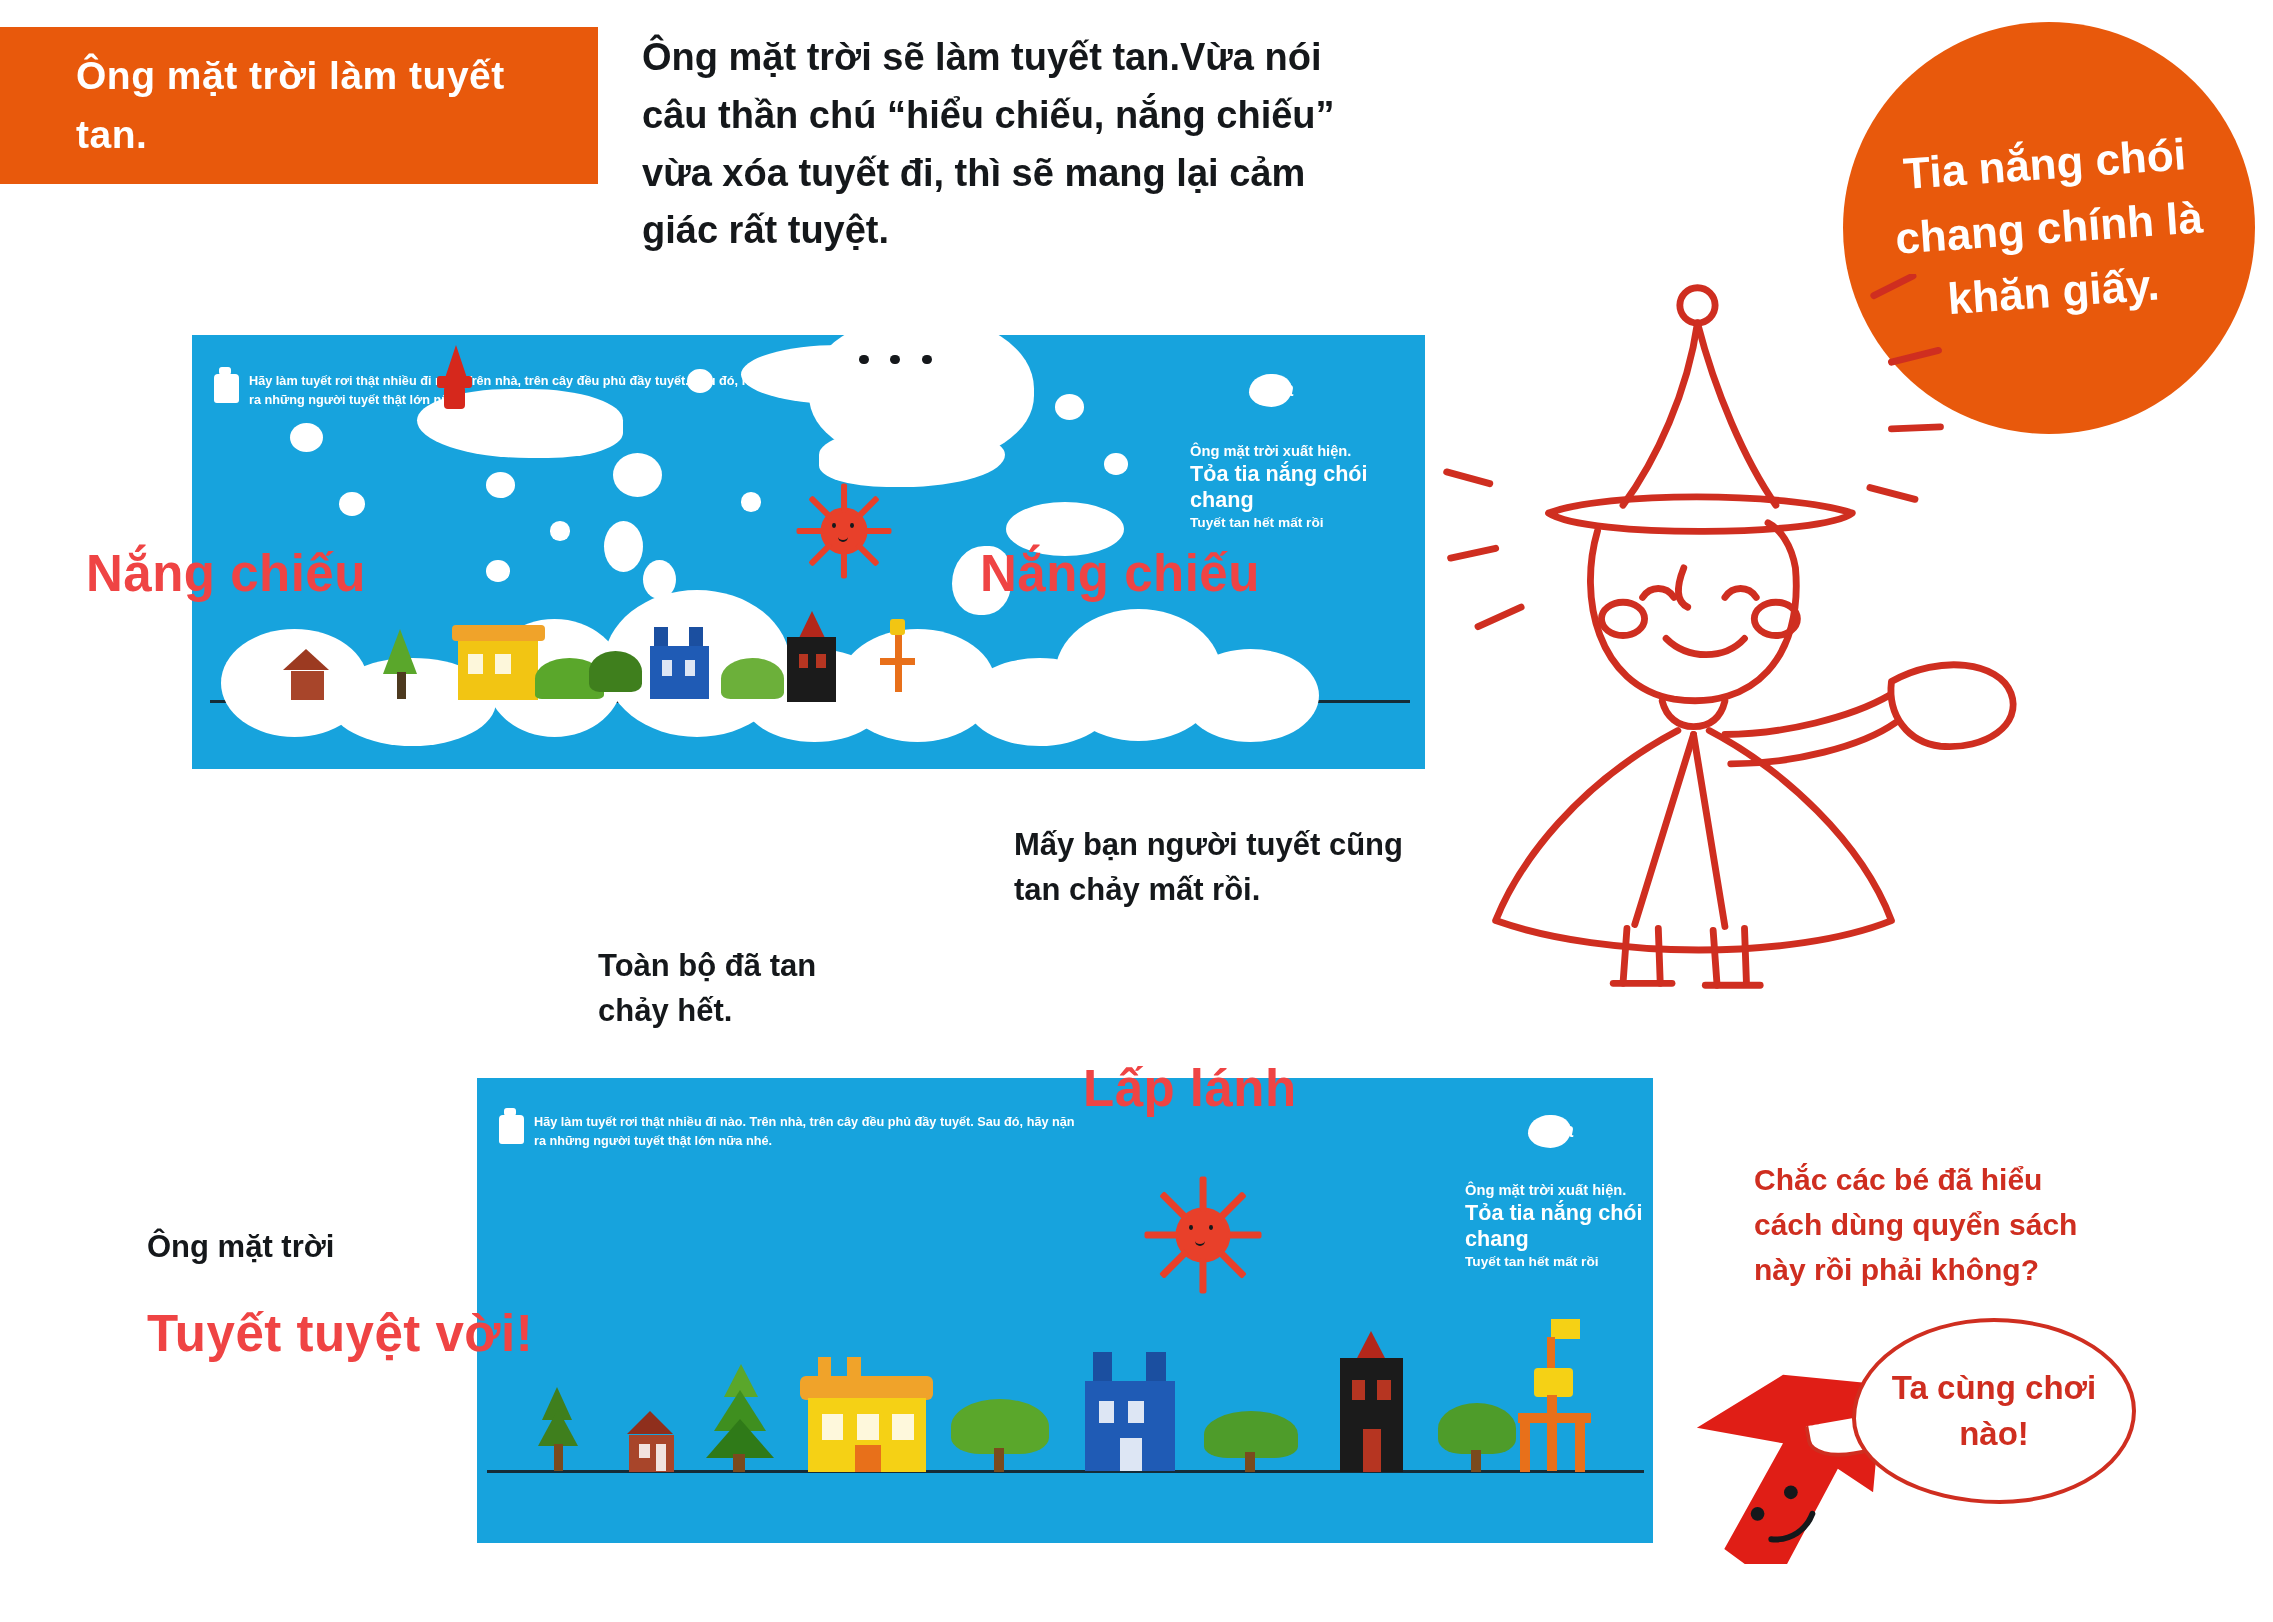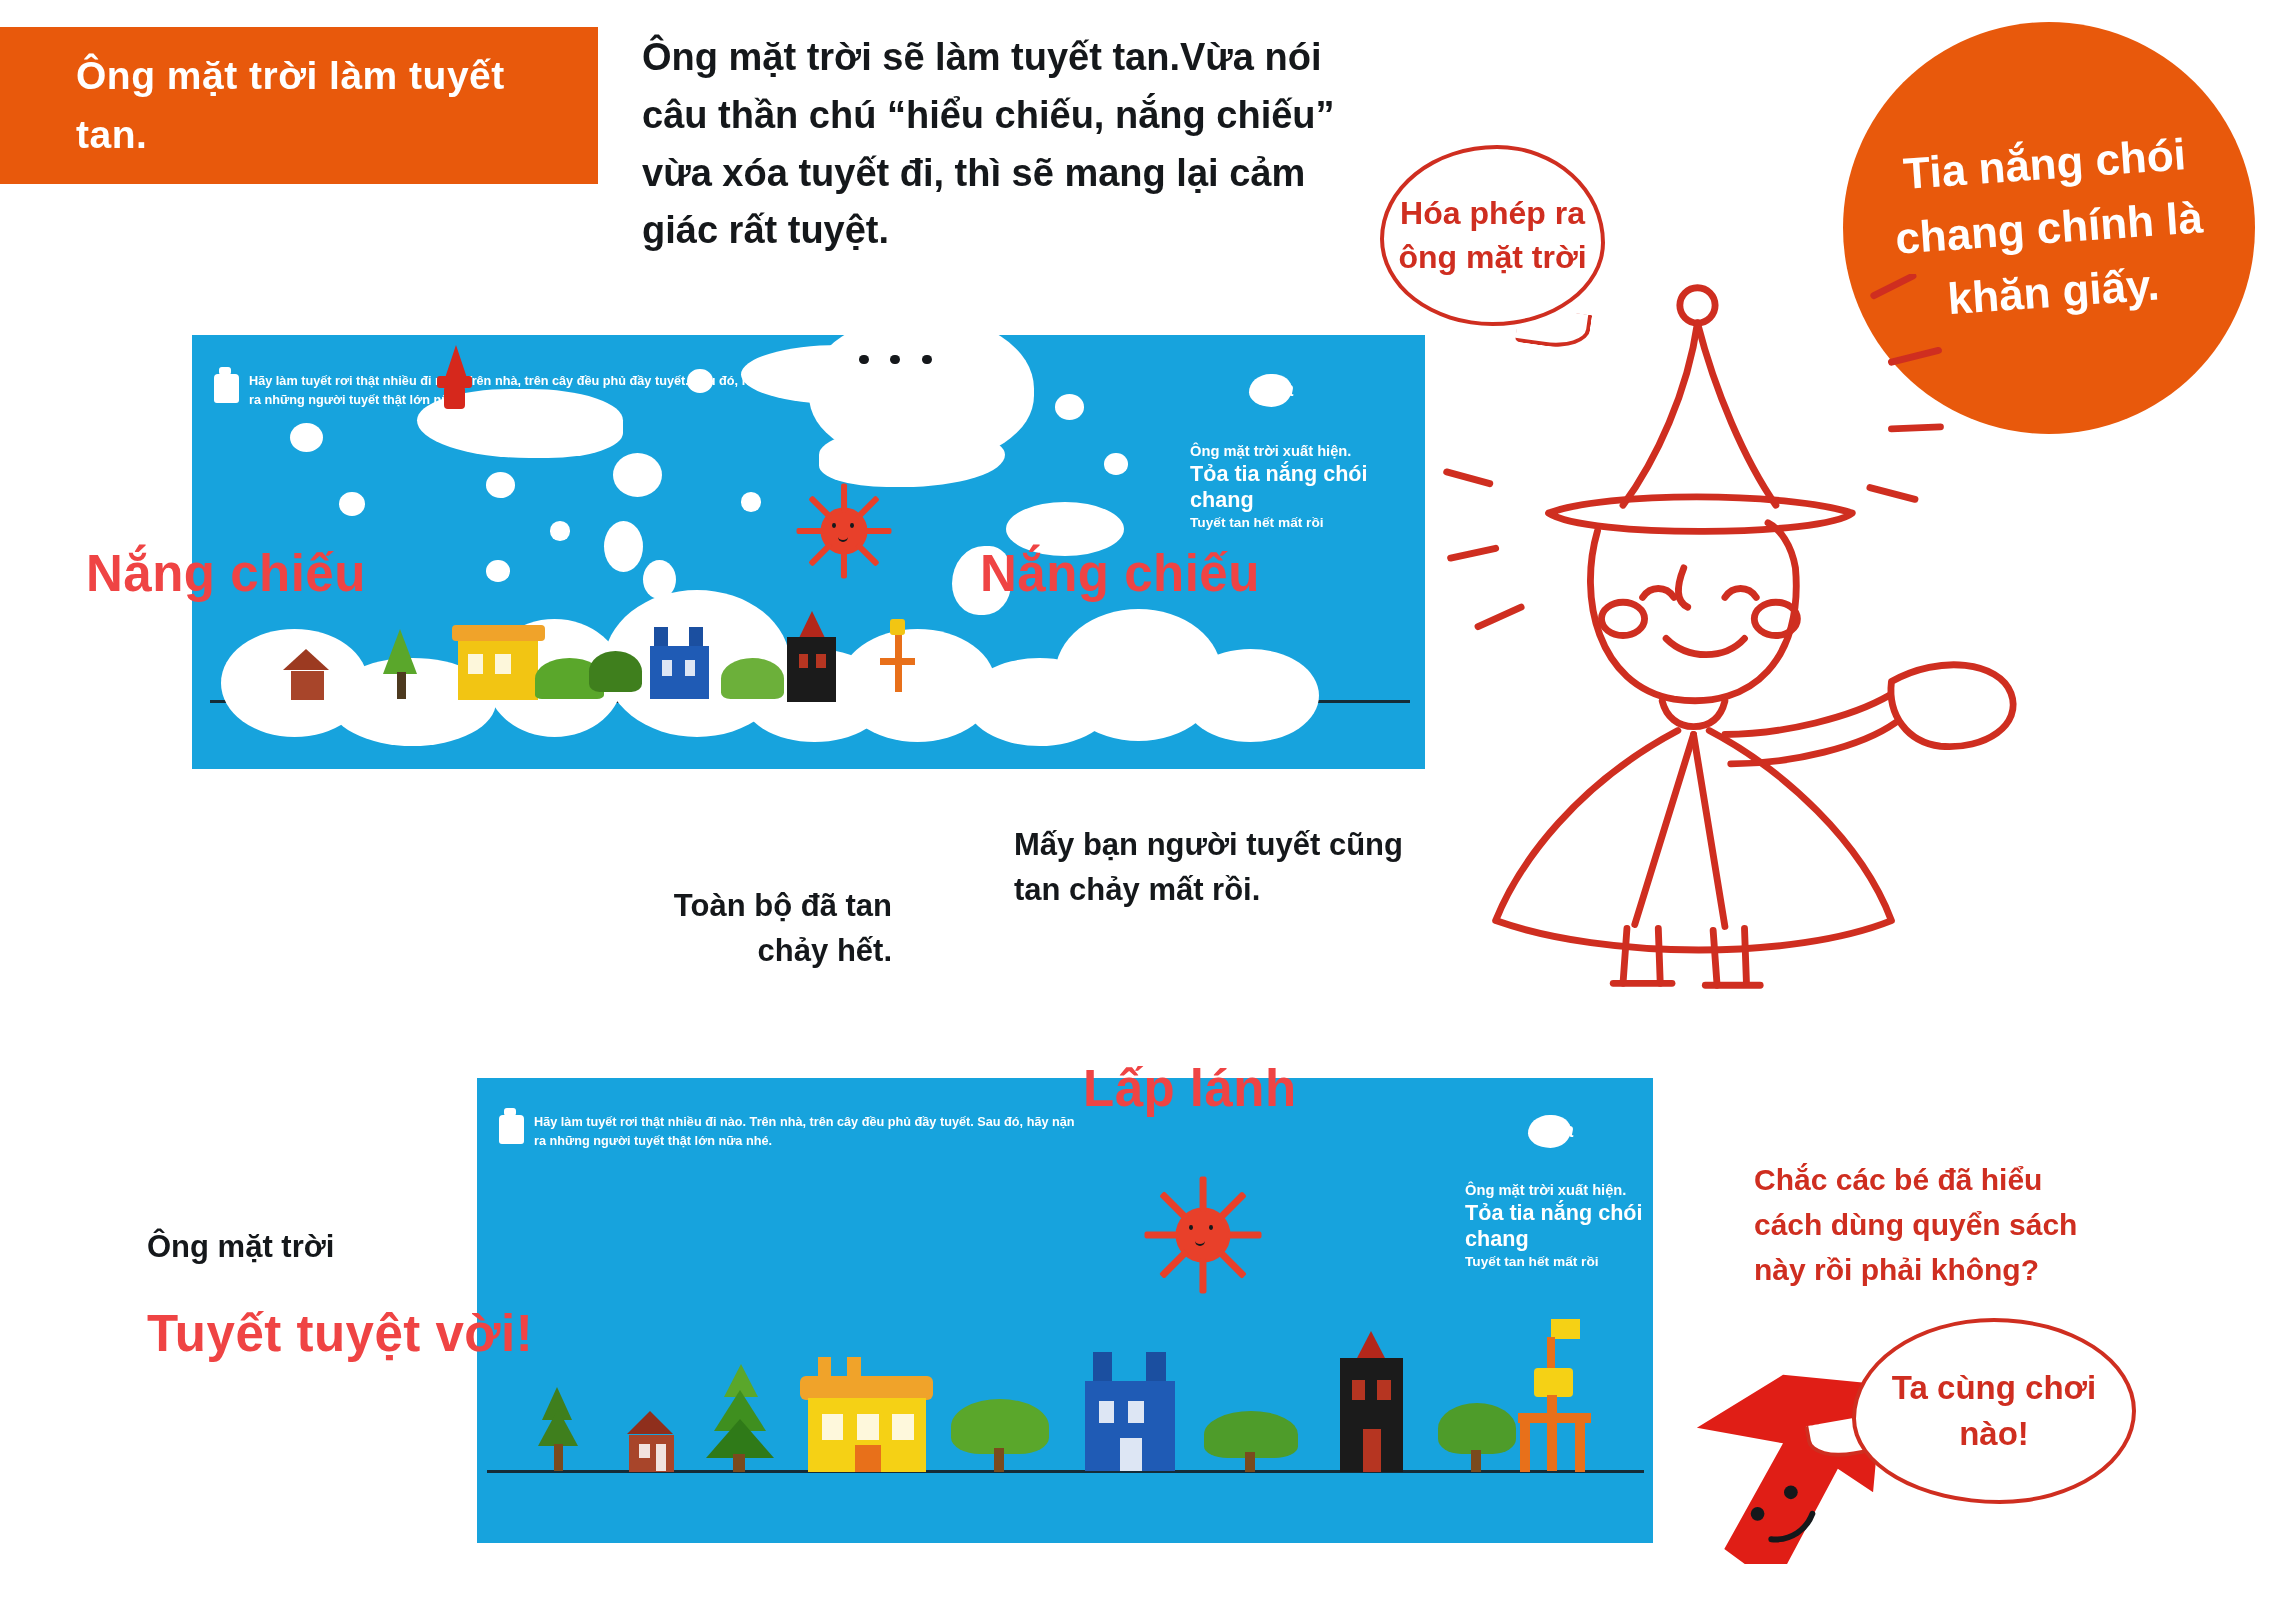--- a/index.html
+++ b/index.html
@@ -296,26 +296,20 @@
   <div class="abs" id="title-band">
     <div class="title-text">Ông mặt trời làm tuyết tan.</div>
   </div>
 
   <div class="abs" id="intro">Ông mặt trời sẽ làm tuyết tan.Vừa nói câu thần chú “hiểu chiếu, nắng chiếu” vừa xóa tuyết đi, thì sẽ mang lại cảm giác rất tuyệt.</div>
 
   <div class="abs" id="orange-circle">
     <div class="circle-text">Tia nắng chói chang chính là khăn giấy.</div>
   </div>
 
-  <div class="abs" id="bubble-hoaphep">
-    <div class="tail"></div>
-    <div class="bubble-body">
-      <div class="bubble-text">Hóa phép ra ông mặt trời</div>
-    </div>
-  </div>
 
   <div class="abs scene" id="scene-top">
 
     <div class="tool-icon" style="left:21.6px; top:39px;"></div>
     <div class="scene-hint" style="left:57px; top:37px; width:549px;">Hãy làm tuyết rơi thật nhiều đi nào. Trên nhà, trên cây đều phủ đầy tuyết. Sau đó, hãy nặn ra những người tuyết thật lớn nữa nhé.</div>
 
     <div class="eraser-icon" style="left:1057px; top:39px;"></div>
     <div class="scene-eraser-label" style="left:1066px; top:43px;">Xóa</div>
 
     <div class="scene-right-text" style="left:998px; top:108px; width:225px;">
@@ -421,21 +415,21 @@
       <div class="abs" style="left:2px; top:39px; width:35px; height:6.9px; background:#e8701a;"></div>
     </div>
 
     <div class="big-word" style="left:-118px; top:0;"></div>
   </div>
 
   <div class="big-word" style="left:86px; top:544px;">Nắng chiếu</div>
   <div class="big-word" style="left:980px; top:544px;">Nắng chiếu</div>
 
   <div class="caption" style="left:1014px; top:823px; width:392px;">Mấy bạn người tuyết cũng tan chảy mất rồi.</div>
-  <div class="caption" style="left:598px; top:884px; width:294px;text-align:right;">Toàn bộ đã tan chảy hết.</div>
+  <div class="caption" style="left:598px; top:944px; width:294px;">Toàn bộ đã tan chảy hết.</div>
 
   <svg class="abs" style="left:1431px; top:274px;" width="627" height="725" viewBox="0 0 640 740">
     <g fill="none" stroke="#cf2e20" stroke-width="7" stroke-linecap="round" stroke-linejoin="round">
 
       <circle cx="272" cy="32" r="18"></circle>
 
       <path d="M272 50 C 262 120, 230 190, 196 236"></path>
       <path d="M272 50 C 290 120, 320 190, 352 236"></path>
 
       <path d="M120 244 C 180 222, 360 222, 430 244 C 400 268, 160 270, 120 244 Z"></path>

